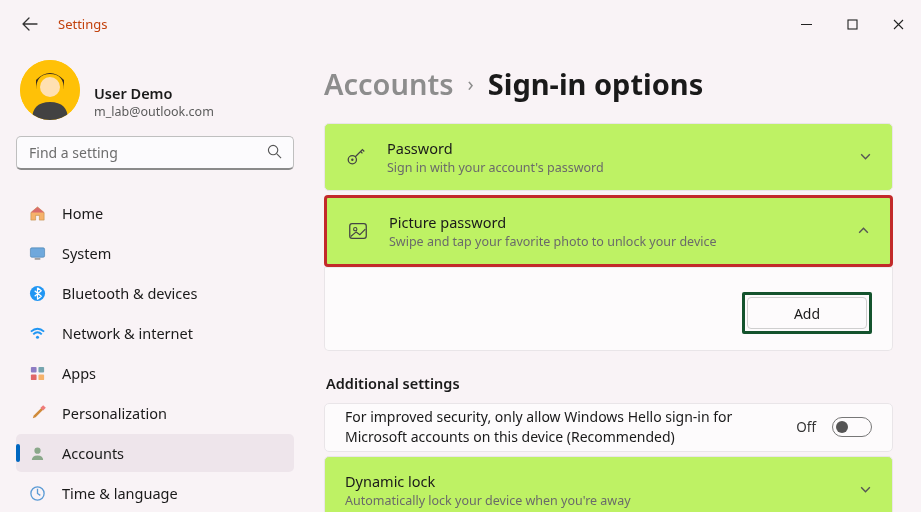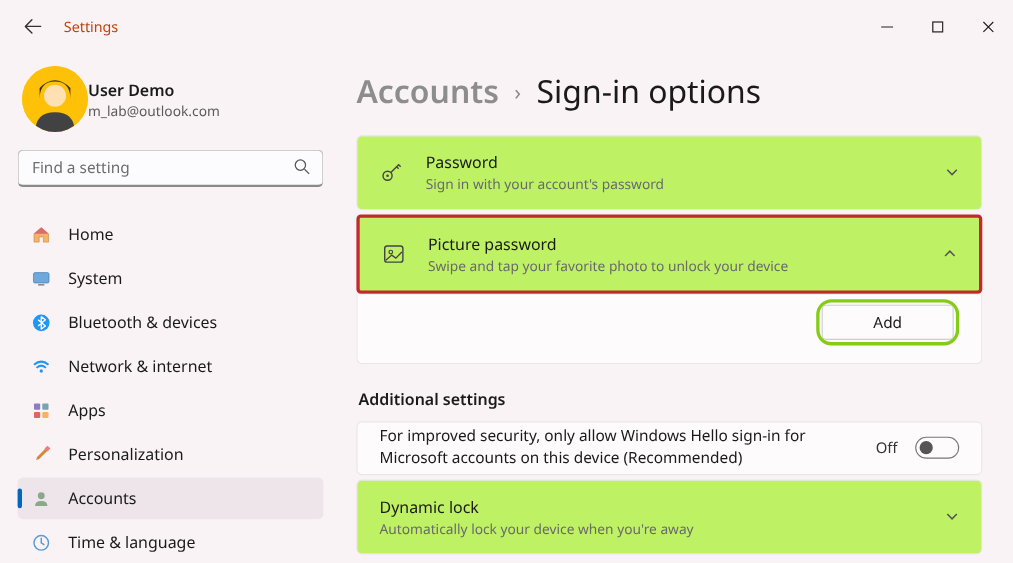--- a/index.html
+++ b/index.html
@@ -7,55 +7,55 @@
 
   .titlebar { height: 48px; display: flex; align-items: center; padding: 0 0 0 12px; }
   .back-btn { width: 36px; height: 36px; display: flex; align-items: center; justify-content: center; cursor: pointer; border-radius: 4px; }
   .title-text { margin-left: 10px; font-size: 13px; color: #c2410c; }
   .winctrl { margin-left: auto; display: flex; }
   .winbtn { width: 46px; height: 32px; display: flex; align-items: center; justify-content: center; cursor: pointer; }
 
   .content { display: flex; height: calc(100% - 48px); }
 
   .sidebar { width: 310px; padding: 8px 16px 0 16px; display: flex; flex-direction: column; }
-  .user-block { display: flex; align-items: center; padding: 4px 0 16px 4px; }
+  .user-block { display: flex; align-items: flex-end; padding: 4px 0 16px 4px; gap: 14px; }
   .avatar { width: 60px; height: 60px; border-radius: 50%; background: #ffc107; position: relative; overflow: hidden; flex-shrink: 0; }
   .avatar svg { position: absolute; inset: 0; }
   .user-name { font-size: 14.5px; font-weight: 600; color: #1a1a1a; }
   .user-email { font-size: 12.5px; color: #5b5b5b; }
 
   .search-wrap { position: relative; margin-bottom: 24px; }
   .search-input { width: 100%; height: 34px; border: 1px solid #bfbfbf; border-bottom: 2px solid #8a8a8a; border-radius: 5px; background: #fcfbfd; padding: 0 40px 0 12px; font-size: 14px; color: #333; outline: none; }
   .search-input::placeholder { color: #6d6d6d; }
   .search-icon { position: absolute; right: 12px; top: 50%; transform: translateY(-50%); color: #555; pointer-events: none; }
 
   .nav { display: flex; flex-direction: column; gap: 2px; }
   .nav-item { height: 38px; display: flex; align-items: center; gap: 16px; padding: 0 12px; border-radius: 5px; cursor: pointer; font-size: 14.5px; color: #1a1a1a; position: relative; }
   .nav-item.active { background: #eee5eb; }
   .nav-item.active::before { content: ""; position: absolute; left: 0; top: 10px; bottom: 10px; width: 3.5px; background: #0067c0; border-radius: 2px; }
   .nav-icon { width: 18px; height: 18px; display: flex; align-items: center; justify-content: center; flex-shrink: 0; }
 
   .main { flex: 1; padding: 16px 28px 0 14px; overflow-y: auto; }
   .breadcrumb { display: flex; align-items: center; gap: 14px; margin-bottom: 20px; }
   .bc-parent { font-size: 29px; font-weight: 600; color: #8d8d8d; }
   .bc-sep { font-size: 20px; color: #8d8d8d; }
-  .bc-current { font-size: 29px; font-weight: 400; color: #1a1a1a; }
+  .bc-current { font-size: 29px; font-weight: 700; color: #1a1a1a; }
 
   .card { background: #bef264; border: 1px solid #e9e5e8; border-radius: 5px; margin-bottom: 4px; }
   .card-row { display: flex; align-items: center; padding: 14px 20px; gap: 20px; cursor: pointer; }
   .card-icon { width: 22px; height: 22px; flex-shrink: 0; color: #4a4a4a; display: flex; align-items: center; justify-content: center; }
   .card-text { flex: 1; }
   .card-title { font-size: 14.5px; color: #1a1a1a; margin-bottom: 1px; }
   .card-sub { font-size: 12.5px; color: #6a6a6a; }
   .chevron { color: #555; flex-shrink: 0; }
 
   .highlighted { border: 3px solid #c22a2a; border-radius: 4px; }
   .card.highlighted { margin-bottom: 0; }
   .expanded-body { padding: 4px 20px 16px 20px; display: flex; justify-content: flex-end; border-top: 1px solid #eee; background:#fdfbfc; border-bottom-left-radius:5px; border-bottom-right-radius:5px; margin-bottom: 22px; border-left:1px solid #e9e5e8; border-right:1px solid #e9e5e8; border-bottom:1px solid #e9e5e8;}
-  .add-btn-wrap { border: 3px solid #84cc16; padding: 2px; border-radius: 14px; margin-top: 0; }
+  .add-btn-wrap { border: 3px solid #14532d; padding: 2px; border-radius: 2px; margin-top: 20px; }
   .add-btn { width: 120px; height: 32px; background: #fdfbfc; border: 1px solid #cfcfcf; border-radius: 4px; font-size: 14px; color: #1a1a1a; cursor: pointer; }
 
   .section-title { font-size: 14.5px; font-weight: 600; color: #1a1a1a; margin: 2px 0 10px 2px; }
 
   .setting-row { background: #fdfbfc; border: 1px solid #e9e5e8; border-radius: 5px; padding: 3px 20px; display: flex; align-items: center; gap: 16px; margin-bottom: 4px; }
   .setting-text { flex: 1; font-size: 14px; color: #1a1a1a; line-height: 1.45; }
   .toggle-label { font-size: 13.5px; color: #333; }
   .toggle { width: 40px; height: 20px; border: 1px solid #777; border-radius: 10px; background: #fdfbfc; position: relative; cursor: pointer; }
   .toggle::after { content:""; position:absolute; left:3px; top:3px; width:12px; height:12px; background:#555; border-radius:50%; }
 

